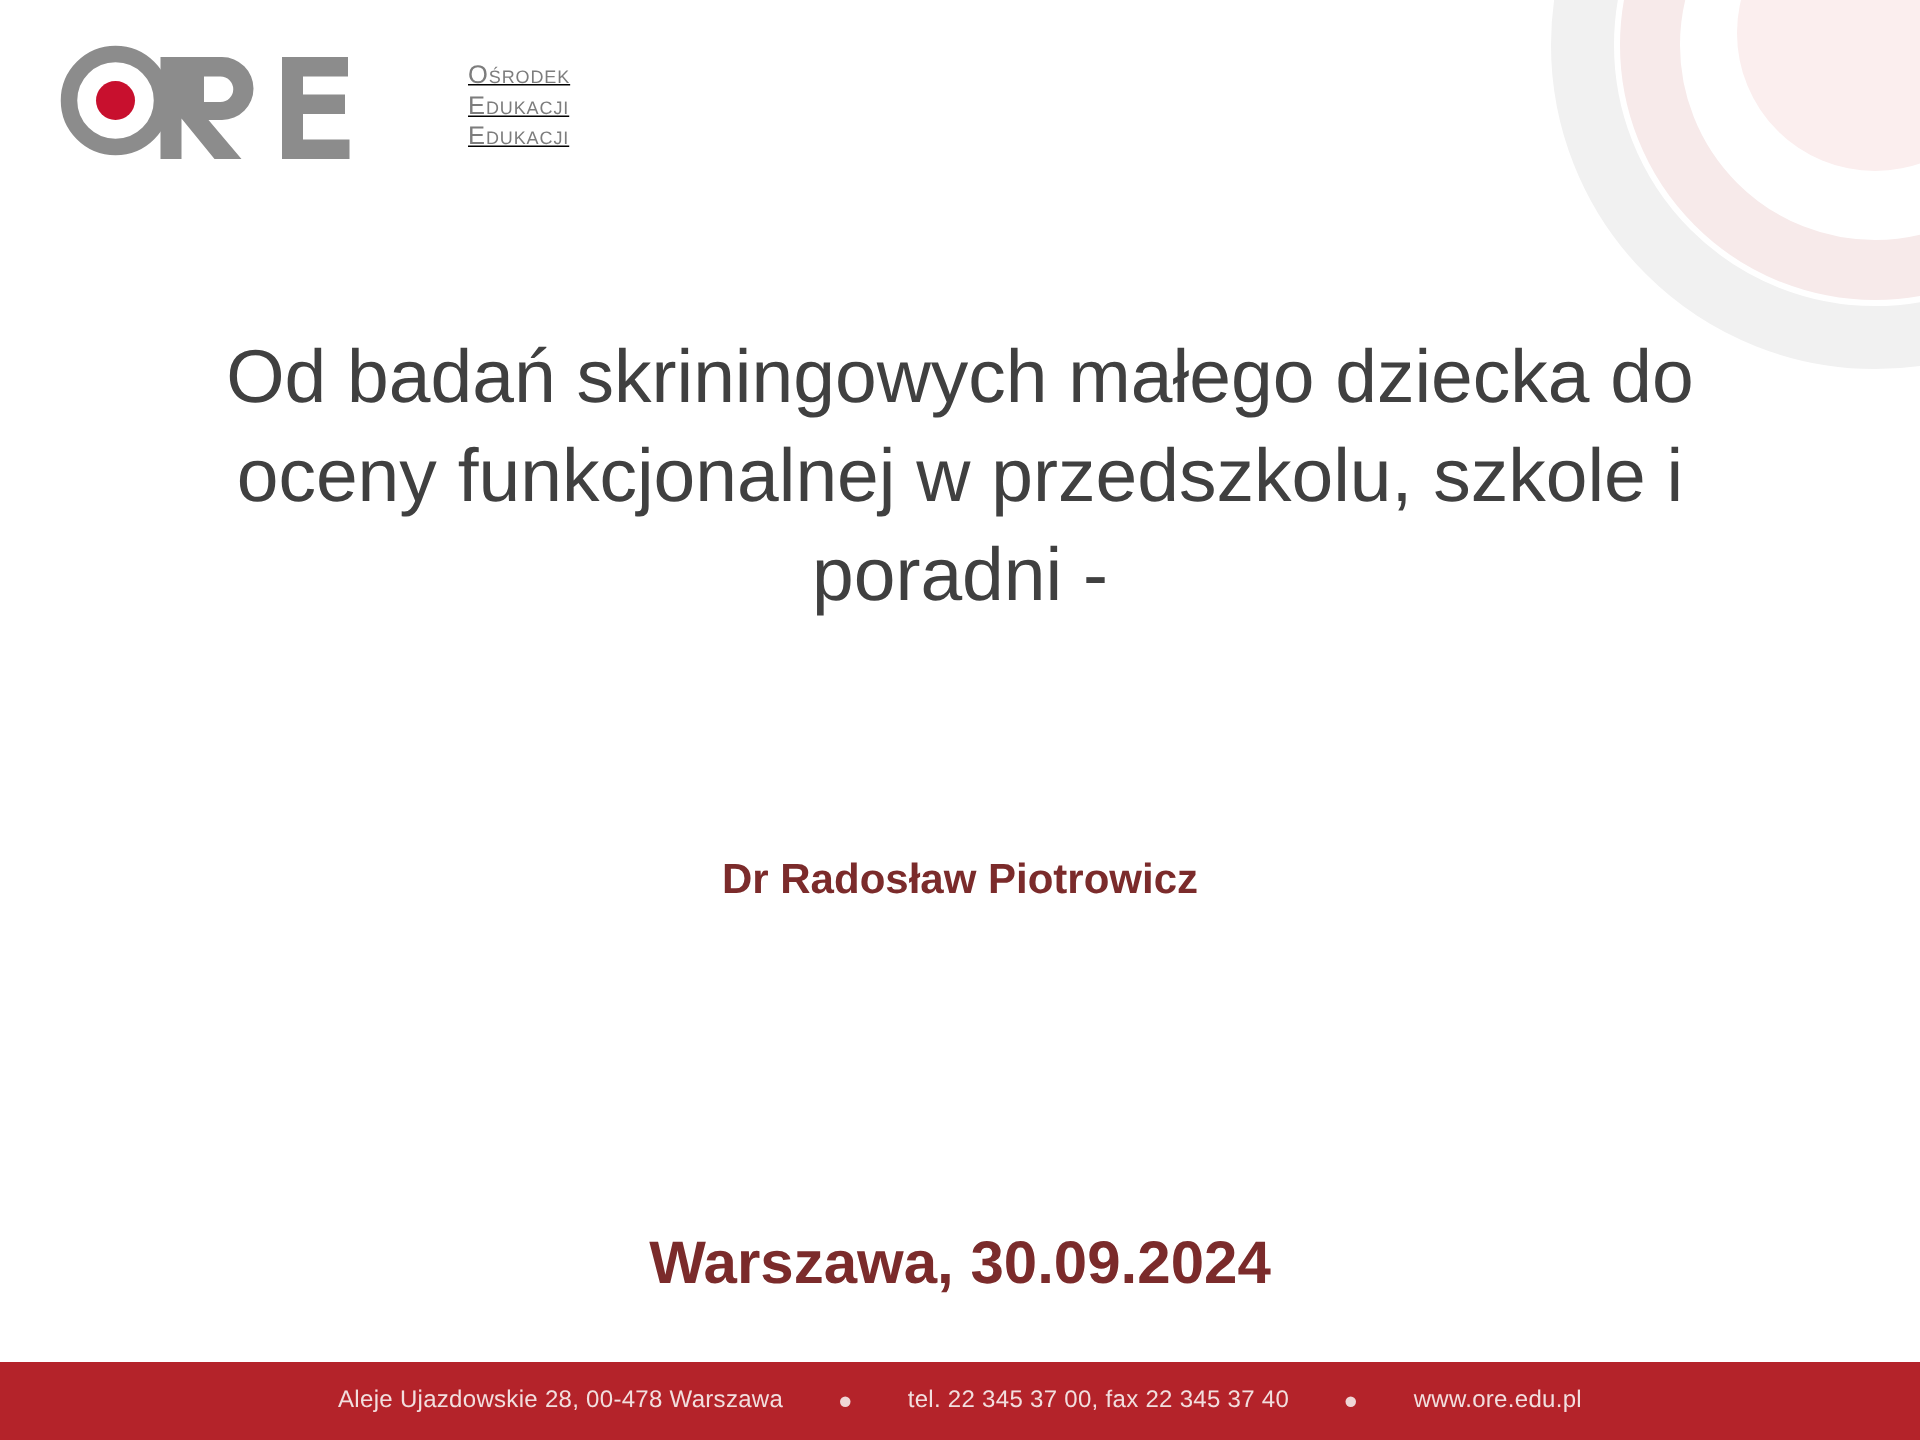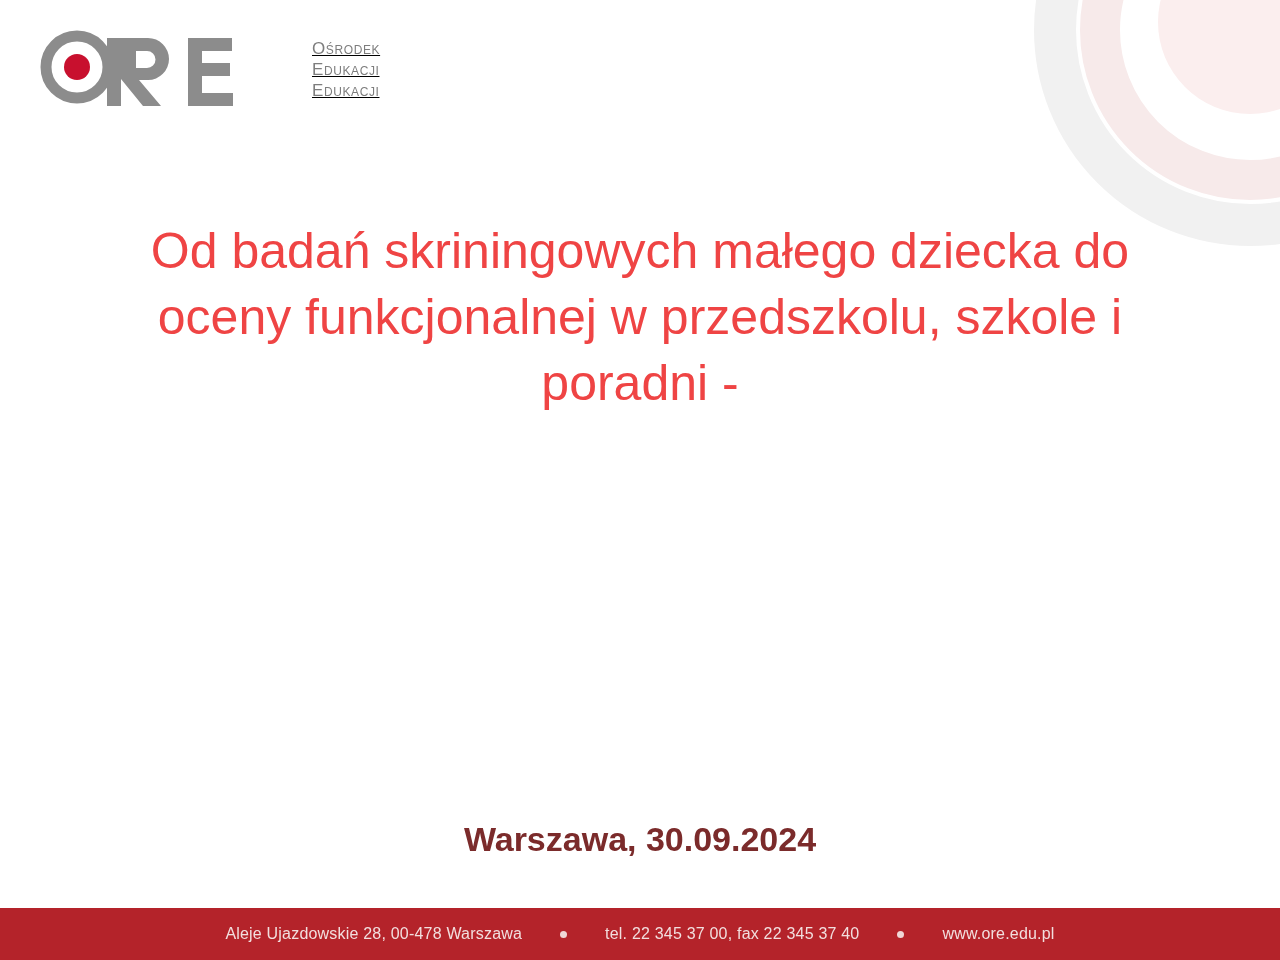--- a/index.html
+++ b/index.html
@@ -62,21 +62,21 @@
     font-variant: small-caps;
   }
 
   
   .title {
     position: absolute;
     left: 90px;
     top: 218px;
     width: 1100px;
     text-align: center;
-    color: #ef4444;
+    color: #404040;
     font-size: 50px;
     line-height: 1.32;
     font-family: "Liberation Sans", sans-serif;
     font-weight: 400;
   }
 
   
   .author {
     position: absolute;
     left: 90px;
@@ -90,21 +90,21 @@
   }
 
   
   .place-date {
     position: absolute;
     left: 90px;
     top: 820px;
     width: 1100px;
     text-align: center;
     color: #7b2b2b;
-    font-size: 34px;
+    font-size: 40px;
     font-weight: bold;
     font-family: "Liberation Sans", sans-serif;
   }
 
   
   .footer {
     position: absolute;
     left: 0;
     bottom: 0;
     width: 1280px;
@@ -158,20 +158,21 @@
     </span>
     <span class="logo-words">
       <span class="small-caps">Ośrodek</span>
       <span class="small-caps">Edukacji</span>
       <span class="small-caps">Edukacji</span>
     </span>
   </div>
 
   <div class="title">Od badań skriningowych małego dziecka do oceny funkcjonalnej  w przedszkolu, szkole i poradni -</div>
 
+  <div class="author">Dr Radosław Piotrowicz</div>
 
   <div class="place-date">Warszawa, 30.09.2024</div>
 
   <div class="footer">
     <span class="txt">Aleje Ujazdowskie 28, 00-478 Warszawa</span>
     <span class="dot"></span>
     <span class="txt">tel. 22 345 37 00, fax 22 345 37 40</span>
     <span class="dot"></span>
     <span class="txt">www.ore.edu.pl</span>
   </div>

